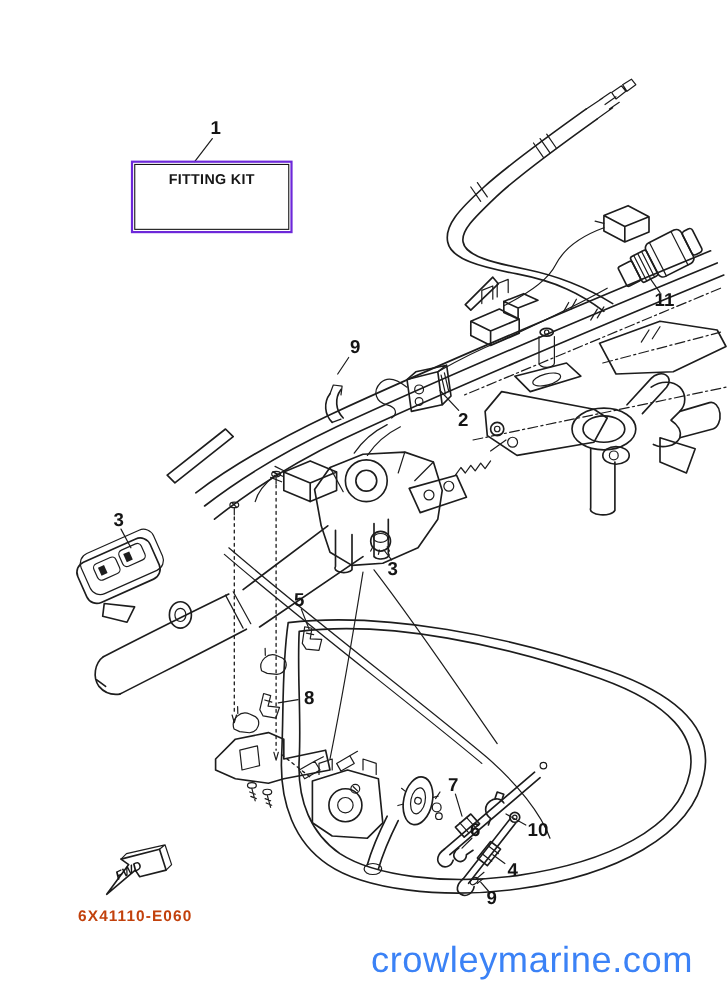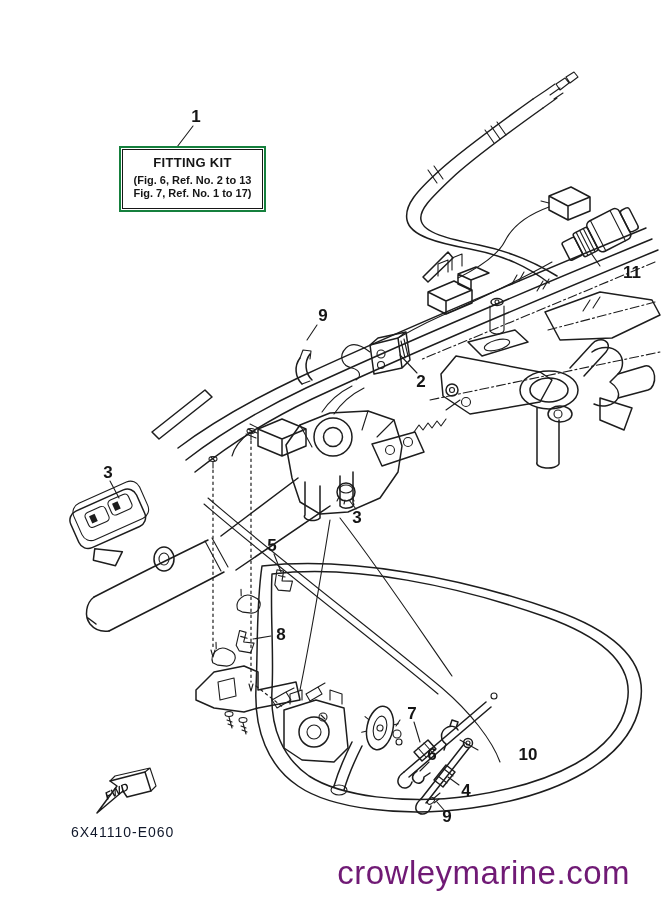--- a/index.html
+++ b/index.html
@@ -6,28 +6,28 @@
   .stage{position:relative;width:661px;height:913px;background:#fff;overflow:hidden;
          font-family:"Liberation Sans",sans-serif;}
   .watermark{position:absolute;left:54px;top:412px;font-size:72px;letter-spacing:1px;
              color:#ededed;z-index:0;white-space:nowrap;user-select:none;}
   svg.art{position:absolute;left:0;top:0;z-index:1;}
   .ln{fill:none;stroke:#1d1d1d;stroke-width:1.5;stroke-linecap:round;stroke-linejoin:round;}
   .thin{stroke-width:1.1;}
   .dash{stroke-dasharray:2.5 3.5;stroke-width:1.2;}
   .dashdot{stroke-dasharray:9 3 2 3;stroke-width:1.1;}
   .overlay{position:absolute;z-index:2;}
-  .kitbox{left:119px;top:146px;width:143px;height:62px;border:2px solid #15803d;}
+  .kitbox{left:119px;top:146px;width:143px;height:62px;border:2px solid #6d28d9;}
   .kitbox-inner{position:absolute;inset:1px;border:1px solid #161616;
                 display:flex;flex-direction:column;align-items:center;padding-top:5px;}
   .kit-title{font-size:13px;font-weight:700;color:#161616;letter-spacing:.3px;}
   .kit-ref{font-size:11px;font-weight:700;color:#161616;line-height:13px;margin-top:4px;
            text-align:center;white-space:nowrap;}
-  .code{left:71px;top:824px;font-size:14px;font-weight:400;letter-spacing:1px;color:#0f172a;}
-  .footer-site{right:31px;top:854px;font-size:33px;color:#701a75;letter-spacing:.5px;}
+  .code{left:71px;top:824px;font-size:14px;font-weight:700;letter-spacing:1px;color:#c2410c;}
+  .footer-site{right:31px;top:854px;font-size:33px;color:#3b82f6;letter-spacing:.5px;}
   .callout{position:absolute;transform:translate(-50%,-50%);font-size:17px;font-weight:700;
            color:#151515;z-index:2;}
 </style>
 </head>
 <body>
 
 <div class="stage">
 
 
   <svg class="art" width="661" height="913" viewBox="0 0 661 913">
@@ -251,39 +251,35 @@
       <path d="M478,750 L460,740"></path>
       <path d="M600,266 L591,253"></path>
       <path d="M110,481 L119,498"></path>
       <path d="M317,325 L307,340"></path>
     </g>
   </svg>
 
   <div class="overlay kitbox">
     <div class="kitbox-inner">
       <div class="kit-title">FITTING KIT</div>
-      <div class="kit-ref">
-        <div>(Fig. 6, Ref. No. 2 to 13</div>
-        <div>Fig. 7, Ref. No. 1 to 17)</div>
-      </div>
     </div>
   </div>
 
   <div>
       <div class="callout" style="left: 196px; top: 117px;">1</div>
       <div class="callout" style="left: 421px; top: 382px;">2</div>
       <div class="callout" style="left: 357px; top: 518px;">3</div>
       <div class="callout" style="left: 466px; top: 791px;">4</div>
       <div class="callout" style="left: 272px; top: 546px;">5</div>
       <div class="callout" style="left: 432px; top: 755px;">6</div>
       <div class="callout" style="left: 412px; top: 714px;">7</div>
       <div class="callout" style="left: 281px; top: 635px;">8</div>
       <div class="callout" style="left: 447px; top: 817px;">9</div>
-      <div class="callout" style="left: 489px; top: 755px; margin-left: 39px;">10</div>
-      <div class="callout" style="left: 604px; top: 273px; margin-left: 28px;">11</div>
+      <div class="callout" style="left: 489px; top: 755px;">10</div>
+      <div class="callout" style="left: 604px; top: 273px;">11</div>
       <div class="callout" style="left: 108px; top: 473px;">3</div>
       <div class="callout" style="left: 323px; top: 316px;">9</div>
     </div>
 
   <div class="overlay code">6X41110-E060</div>
 
   <div class="overlay footer-site">crowleymarine.com</div>
 
 </div>
 

